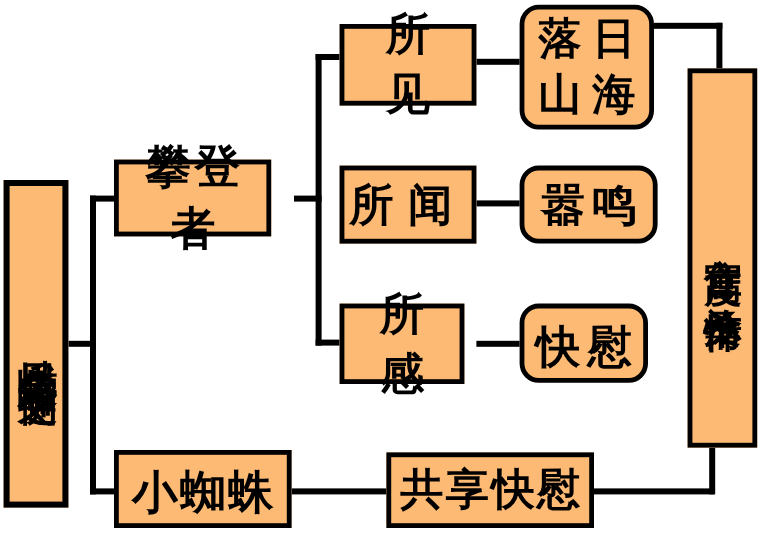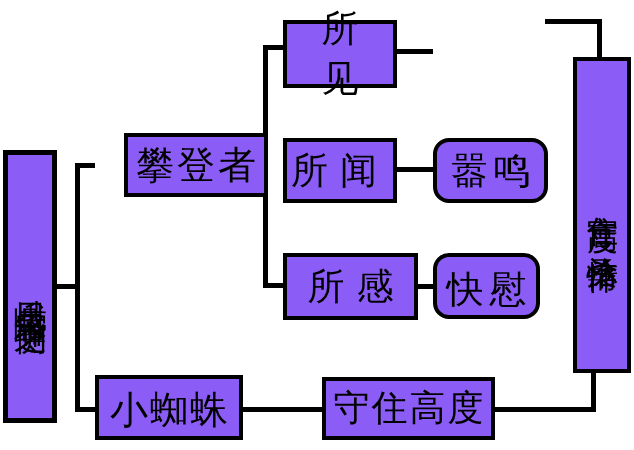--- a/index.html
+++ b/index.html
@@ -3,35 +3,35 @@
 <meta charset="utf-8">
 <style>
   html,body{margin:0;padding:0;background:#ffffff;}
   .canvas{
     position:relative;width:634px;height:450px;background:#ffffff;
     font-family:"Liberation Serif","DejaVu Serif",serif;
     color:#000;overflow:hidden;
   }
   .box{
     position:absolute;box-sizing:border-box;border:4px solid #000;
-    background:#8b5cf6;display:flex;align-items:center;justify-content:center;
-    font-weight:normal;text-align:center;
+    background:#fdba74;display:flex;align-items:center;justify-content:center;
+    font-weight:bold;text-align:center;
   }
   .rounded{border-radius:16px;}
   .vtext{writing-mode:vertical-rl;text-orientation:upright;}
   .pre{white-space:pre-line;line-height:1.3;}
   .line{position:absolute;background:#000;}
 
   
   #poem-box{left:3px;top:150px;width:54px;height:273px;border-width:5px;font-size:33px;letter-spacing:4px;}
-  #climber-box{left:95px;top:133px;width:144px;height:64px;font-size:38px;letter-spacing:3px;padding-left:3px;margin-left:29px;}
+  #climber-box{left:95px;top:133px;width:131px;height:64px;font-size:38px;letter-spacing:3px;padding-left:3px;}
   #spider-box{left:95px;top:375px;width:148px;height:65px;font-size:38px;letter-spacing:2px;padding-left:2px;align-items:flex-end;}
   #seen-box{left:283px;top:20px;width:114px;height:68px;font-size:37px;letter-spacing:12px;padding-left:12px;}
   #heard-box{left:283px;top:138px;width:114px;height:65px;font-size:37px;letter-spacing:12px;padding-left:0;}
-  #felt-box{left:283px;top:253px;width:135px;height:67px;font-size:37px;letter-spacing:12px;padding-left:12px;}
+  #felt-box{left:283px;top:253px;width:104px;height:67px;font-size:37px;letter-spacing:12px;padding-left:12px;}
   #sunset-box{left:433px;top:4px;width:112px;height:104px;font-size:36px;letter-spacing:9px;padding-left:9px;}
   #clamor-box{left:433px;top:138px;width:115px;height:65px;font-size:37px;letter-spacing:6px;padding-left:6px;align-items:center;}
   #comfort-box{left:433px;top:253px;width:107px;height:66px;font-size:37px;letter-spacing:6px;padding-left:6px;align-items:flex-end;}
   #share-box{left:322px;top:377px;width:173px;height:63px;font-size:36px;letter-spacing:2px;padding-left:2px;}
   #theme-box{left:573px;top:57px;width:58px;height:316px;font-size:31px;letter-spacing:2px;}
 
   
   #ln-poem-bracket{left:57px;top:284px;width:20px;height:5px;}
   #ln-bracket-v{left:75px;top:163px;width:5px;height:249px;}
   #ln-bracket-top{left:75px;top:163px;width:20px;height:5px;}
@@ -88,30 +88,34 @@
   </div>
 
   <div class="box" id="heard-box">
     <span>所闻</span>
   </div>
 
   <div class="box" id="felt-box">
     <span>所感</span>
   </div>
 
+  <div class="box rounded" id="sunset-box">
+    <span class="pre">落日
+山海</span>
+  </div>
 
   <div class="box rounded" id="clamor-box">
     <span>嚣鸣</span>
   </div>
 
   <div class="box rounded" id="comfort-box">
     <span>快慰</span>
   </div>
 
   <div class="box" id="share-box">
-    <span>守住高度</span>
+    <span>共享快慰</span>
   </div>
 
   <div class="box" id="theme-box">
     <span class="vtext">守住高度　沧桑情怀</span>
   </div>
 
 </div>
 
 </body></html>

